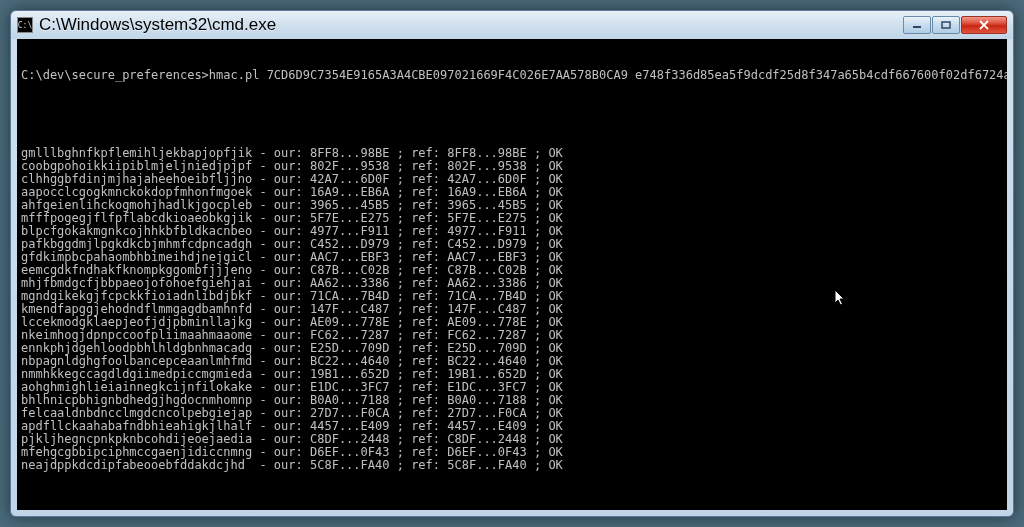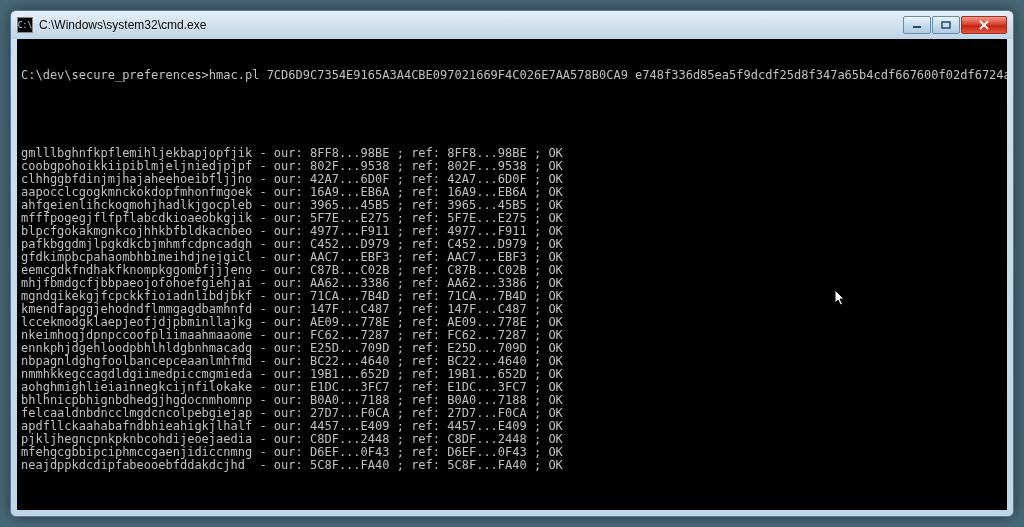--- a/index.html
+++ b/index.html
@@ -40,21 +40,21 @@
       border: 1px solid #888;
       display: flex;
       align-items: center;
       justify-content: center;
       font-size: 8px;
       color: #ccc;
       font-family: monospace;
     }
     .title-text {
       color: #000;
-      font-size: 12px;
+      font-size: 17px;
       flex: 1;
       text-shadow: 0 1px 0 rgba(255,255,255,0.5);
     }
     .win-buttons {
       display: flex;
       gap: 1px;
       margin-right: 2px;
     }
     .win-btn {
       width: 28px;

